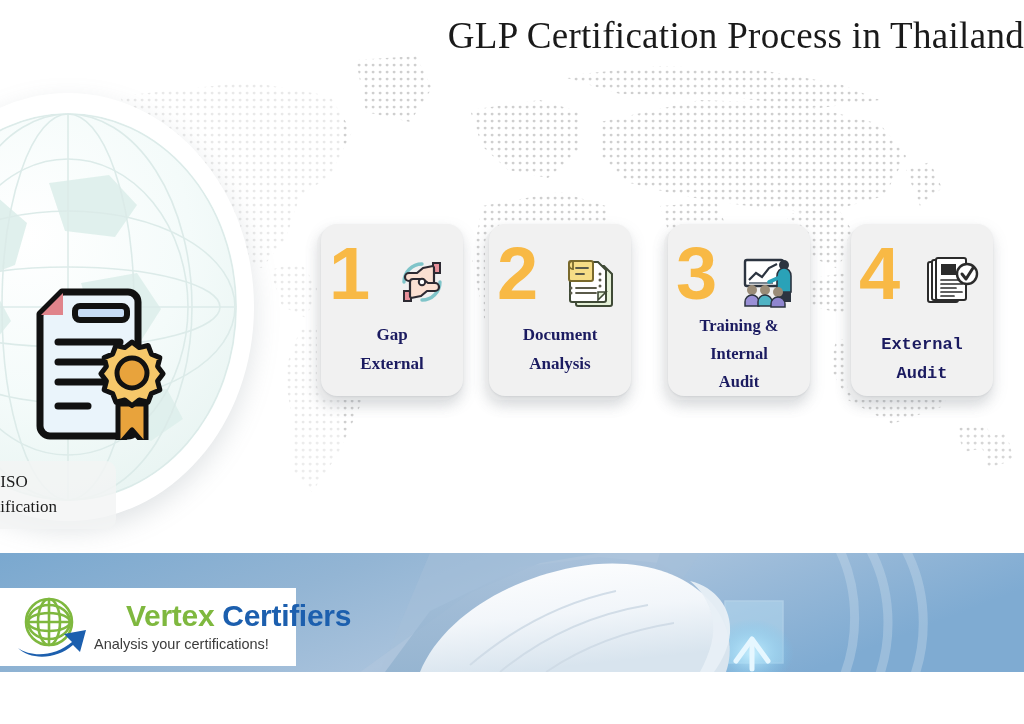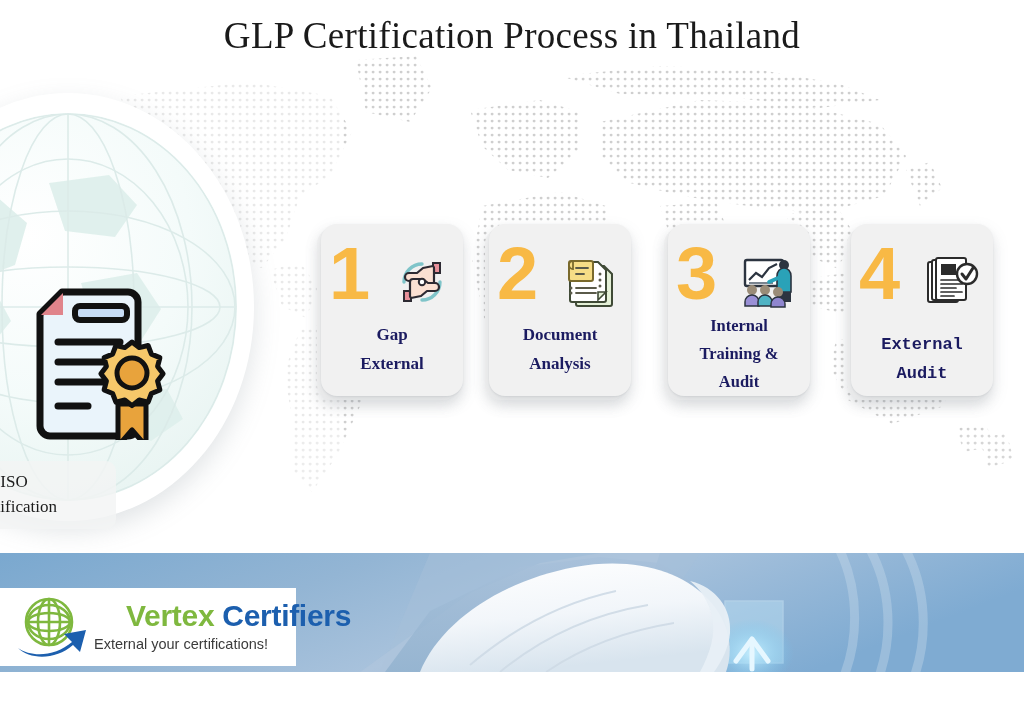--- a/index.html
+++ b/index.html
@@ -26,21 +26,21 @@
     height: 553px;
     overflow: hidden;
   }
   .map-svg { position: absolute; left: 0; top: 0; }
 
   
   .title {
     position: absolute;
     left: 0; top: 14px;
     width: 1024px;
-    text-align: center;
+    text-align: right;
     font-family: "Liberation Serif", serif;
     font-size: 37px;
     font-weight: 400;
     letter-spacing: 0.3px;
     color: #1a1a1a;
     white-space: nowrap;
   }
 
   
   .iso-wrap {
@@ -380,22 +380,22 @@
           <circle cx="26" cy="38" r="5" fill="#9a8c78"></circle>
           <path d="M19 50 a7 7 0 0 1 14 0 v4 h-14z" fill="#4fb3c4" stroke="#2c3440" stroke-width="1.5"></path>
         </g>
         <g>
           <circle cx="39" cy="40" r="5" fill="#9a8c78"></circle>
           <path d="M32 52 a7 7 0 0 1 14 0 v3 h-14z" fill="#8f86cf" stroke="#2c3440" stroke-width="1.5"></path>
         </g>
       </svg>
     </div>
     <div class="card-label three">
+      <div>Training &amp;</div>
       <div>Internal</div>
-      <div>Training &amp;</div>
       <div>Audit</div>
     </div>
   </div>
 
   <div class="card-ghost" id="card4g"></div>
   <div class="card" id="card4">
     <div class="card-num">4</div>
     <div class="card-icon">
       <svg width="60" height="60" viewBox="0 0 60 60" aria-hidden="true">
         <g fill="#ffffff" stroke="#2b2b2b" stroke-width="2">
@@ -477,16 +477,16 @@
           <line x1="33" y1="3" x2="33" y2="49"></line>
           <line x1="10" y1="26" x2="56" y2="26"></line>
           <ellipse cx="33" cy="26" rx="21" ry="17"></ellipse>
         </g>
         <path d="M2 52 C16 62 40 60 56 46 L48 38 L70 34 L64 56 L57 49 C40 64 14 64 2 52Z" fill="#1c5fae"></path>
       </svg>
     </div>
     <div class="logo-name">
       <span class="v">Vertex</span><span>&nbsp;</span><span class="c">Certifiers</span>
     </div>
-    <div class="logo-tag">External your certifications!</div>
+    <div class="logo-tag">Analysis your certifications!</div>
   </div>
 
 </div>
 
 </body></html>

